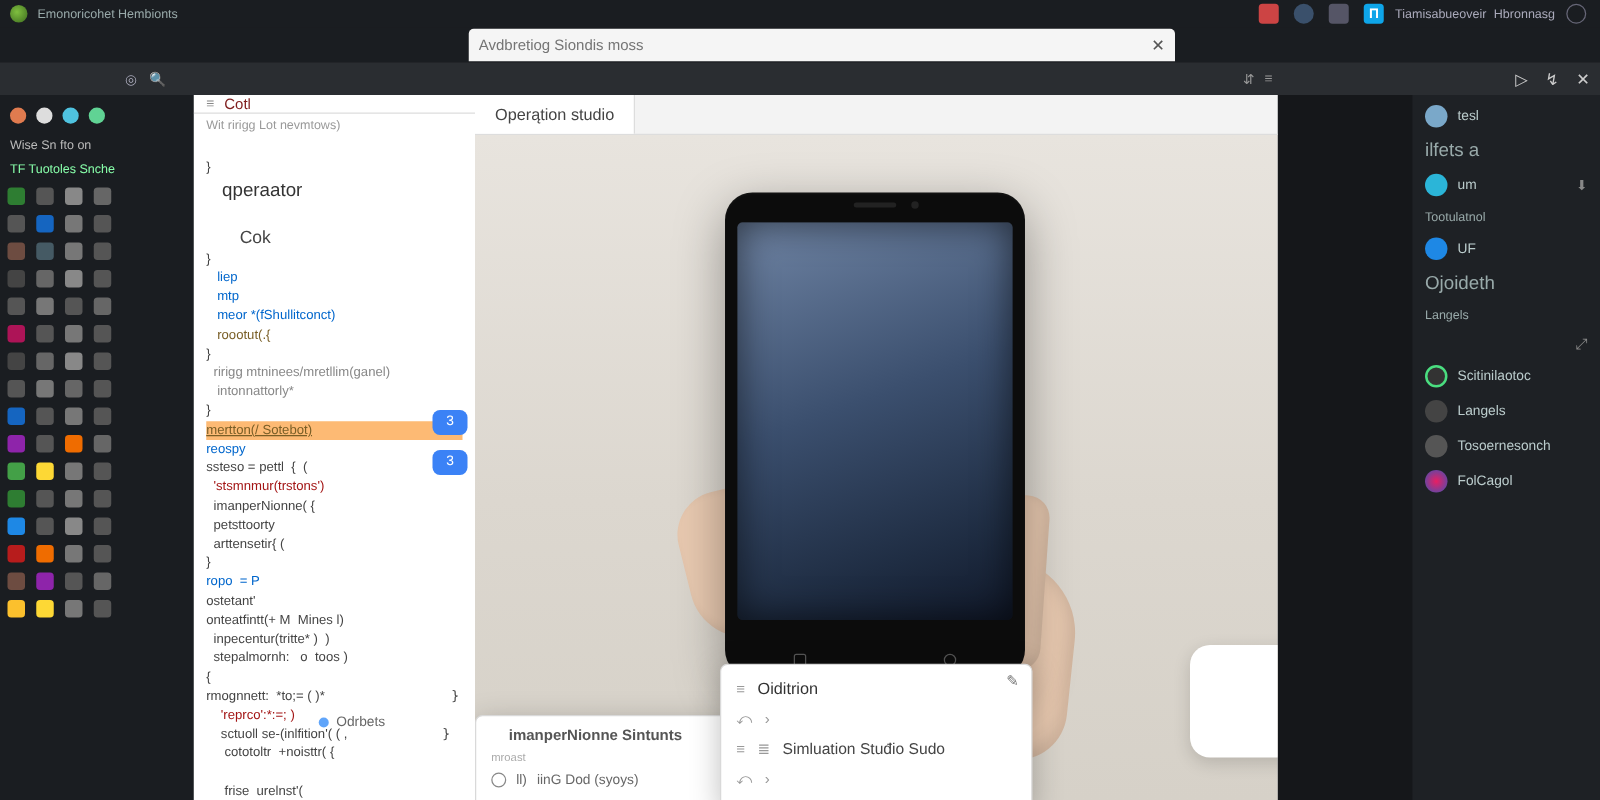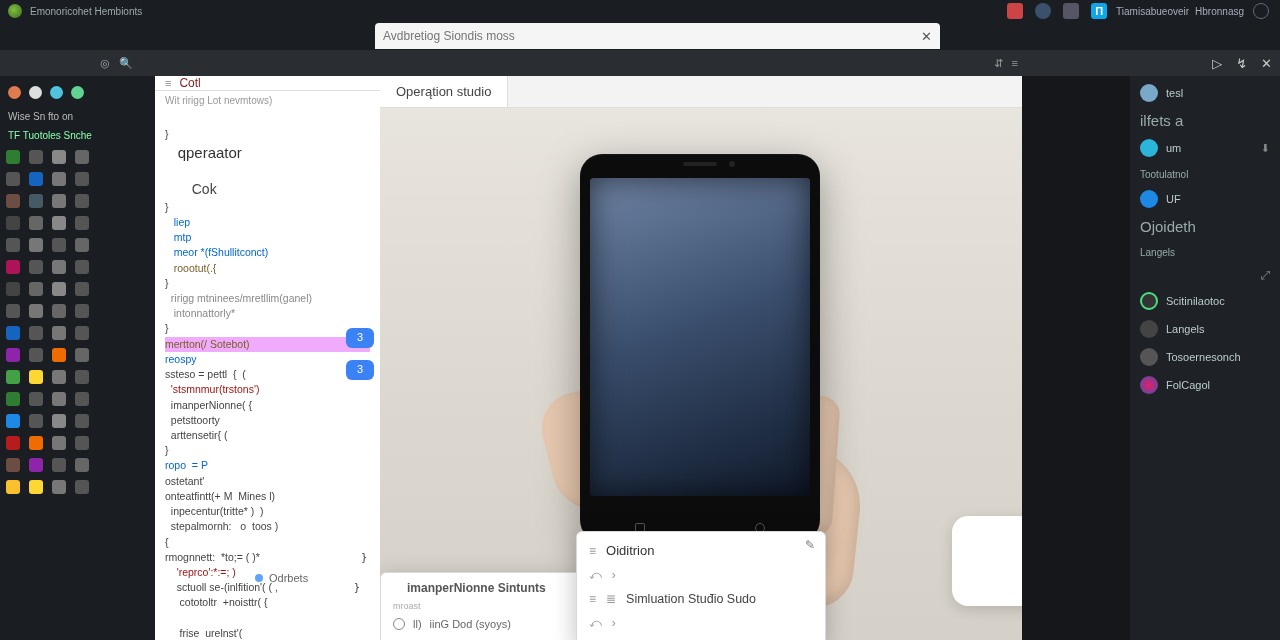--- a/index.html
+++ b/index.html
@@ -256,21 +256,21 @@
    <span style="font-size:14px;color:#444;">  Cok</span>
 <span>}</span>
 <span class="kw">   liep</span>
 <span class="kw">   mtp</span>
 <span class="kw">   meor *(fShullitconct)</span>
 <span class="fn">   roootut(.{</span>
 <span>}</span>
 <span class="cm">  ririgg mtninees/mretllim(ganel)</span>
 <span class="cm">   intonnattorly*</span>
 <span>}</span>
-<span style="background:#f0abfc;display:inline-block;width:100%;" class="fn">mertton(/ Sotebot)</span>
+<span style="background:#fdba74;display:inline-block;width:100%;text-decoration:underline;" class="fn">mertton(/ Sotebot)</span>
 <span class="kw">reospy</span>
 <span>ssteso = pettl  {  (</span><span class="bluebadge" style="top:218px;">3</span>
 <span class="str">  'stsmnmur(trstons')</span>
 <span>  imanperNionne( {</span><span class="bluebadge" style="top:250px;">3</span>
 <span>  petsttoorty</span>
 <span>  arttensetir{ (</span>
 <span>}</span>
 <span class="kw">ropo  = P</span>
 <span>ostetant'</span>
 <span>onteatfintt(+ M  Mines l)</span>

